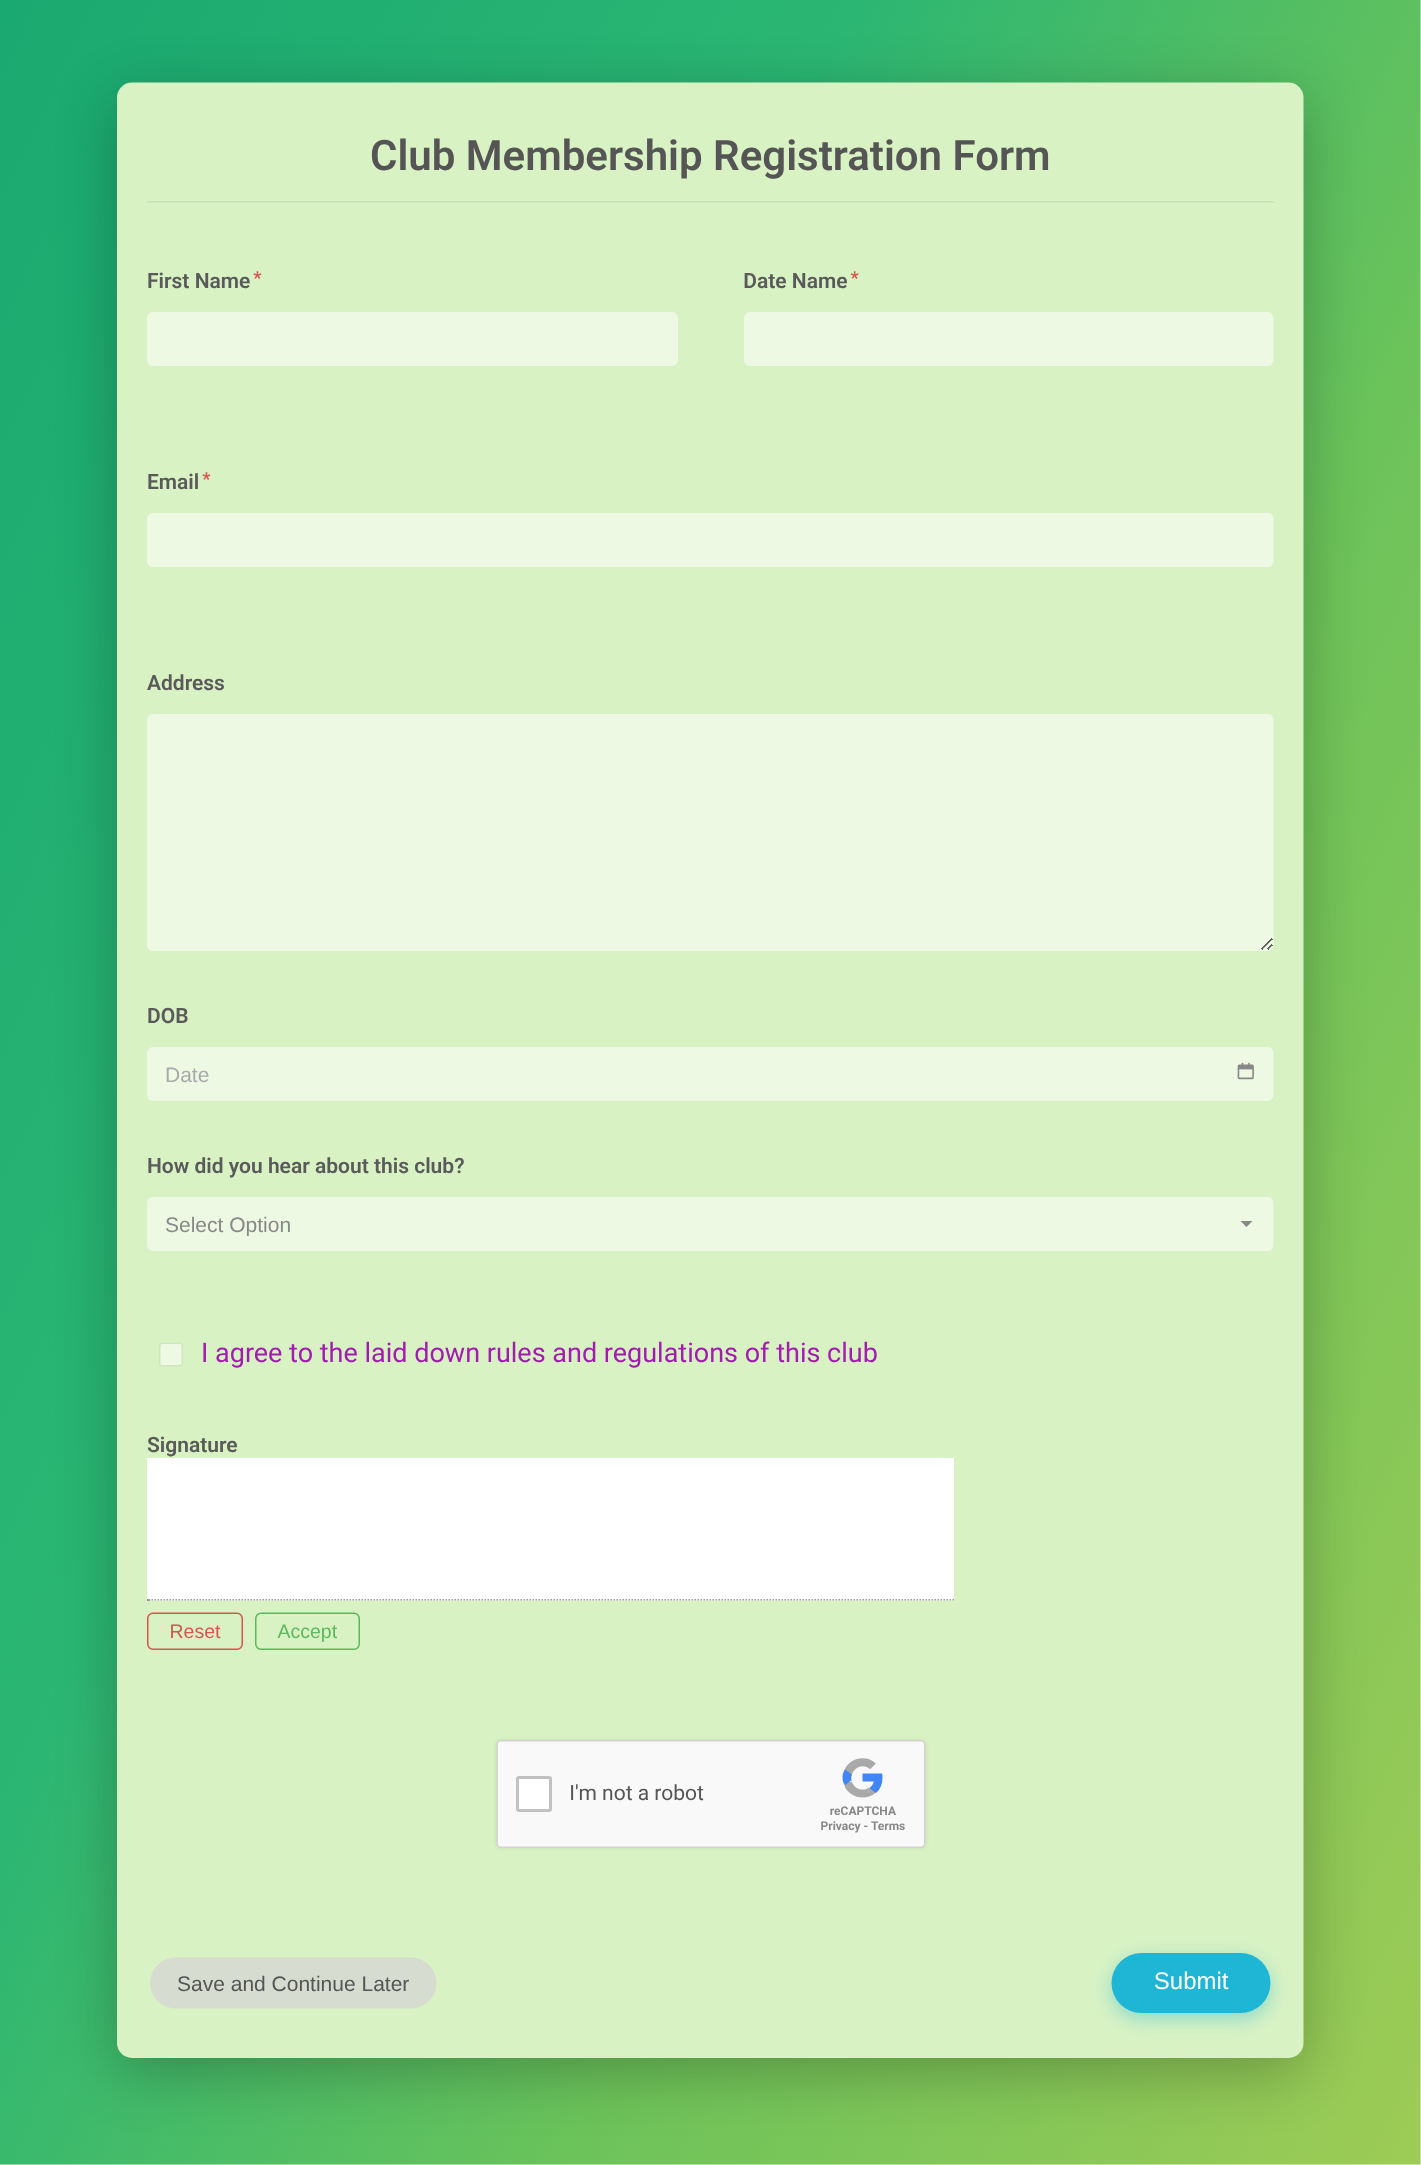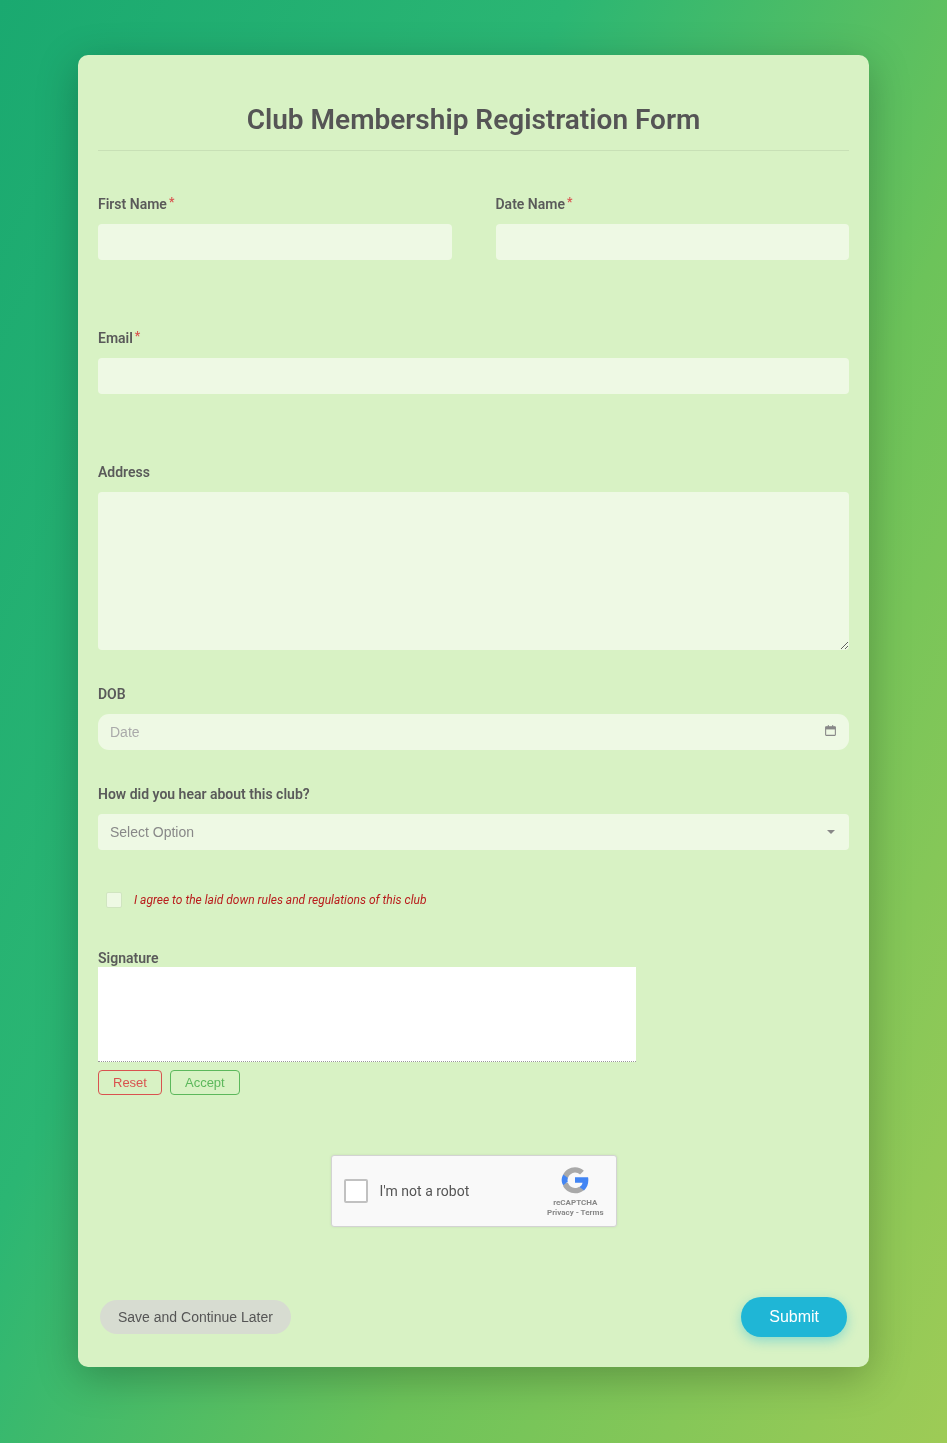--- a/index.html
+++ b/index.html
@@ -7,21 +7,21 @@
 body {
   font-family: -apple-system, BlinkMacSystemFont, "Segoe UI", Roboto, "Helvetica Neue", Arial, sans-serif;
   background: linear-gradient(115deg, #1aa970 0%, #2bb673 35%, #6cc35a 65%, #9ecb56 100%);
   min-height: 1443px;
   padding: 55px 78px;
 }
 .card {
   background: #d8f2c4;
   border-radius: 10px;
   box-shadow: 0 10px 40px rgba(0,0,0,0.25);
-  padding: 36px 20px 30px 20px;
+  padding: 20px 20px 30px 20px;
 }
 .title {
   font-size: 28px;
   font-weight: 600;
   color: #555;
   text-align: center;
   padding: 12px 0 14px 0;
   border-bottom: 1px solid rgba(0,0,0,0.07);
 }
 .form-body { padding-top: 45px; }
@@ -59,38 +59,38 @@
 .flag::before { content:""; position:absolute; left:0; top:0; width:7px; height:7px; background:#3c3b6e; }
 .caret-down {
   width: 0; height: 0; border-left: 4px solid transparent; border-right: 4px solid transparent;
   border-top: 4px solid #888; flex-shrink: 0;
 }
 .phone-wrap input {
   flex:1; border:none; background:transparent; height:100%; font-size:14px; color:#555; outline:none;
 }
 .phone-wrap input::placeholder, .date-input::placeholder { color:#aaa; }
 .date-wrap { position: relative; }
-.date-input { padding-right: 36px; border-radius: 11px; }
+.date-input { padding-right: 36px; }
 .cal-icon {
   position:absolute; right:12px; top:50%; transform:translateY(-50%);
   color:#888; font-size:14px;
 }
 .select-wrap { position: relative; }
 .select-input { appearance: none; -webkit-appearance: none; color:#888; }
 .select-caret {
   position:absolute; right:14px; top:50%; transform:translateY(-50%);
   width:0; height:0; border-left:4px solid transparent; border-right:4px solid transparent;
   border-top:4px solid #888; pointer-events:none;
 }
 .check-row { display:flex; align-items:center; gap:12px; padding: 10px 0 40px 8px; }
 .checkbox {
   width:16px; height:16px; background:#eef9e4; border:1px solid #d0e5c0; border-radius:2px;
   cursor:pointer; flex-shrink:0;
 }
-.check-label { font-size:12px; color:#b91c1c;font-style:italic; }
+.check-label { font-size:18px; color:#a21caf; }
 .sig-block { margin-bottom: 60px; }
 .sig-pad {
   background:#fff; height:95px; width:538px; max-width:100%;
   border-bottom:1px dotted #999;
 }
 .sig-btns { display:flex; gap:8px; margin-top:8px; }
 .pill-btn {
   font-size:13px; padding:4px 14px; border-radius:4px; background:transparent; cursor:pointer;
 }
 .pill-reset { border:1px solid #d9534f; color:#d9534f; }
@@ -167,21 +167,21 @@
                 <rect x="3" y="5" width="18" height="16" rx="1" fill="none" stroke="#888" stroke-width="2"></rect>
                 <rect x="3" y="5" width="18" height="5" fill="#888"></rect>
                 <rect x="7" y="2" width="2" height="5" fill="#888"></rect>
                 <rect x="15" y="2" width="2" height="5" fill="#888"></rect>
               </svg>
           </span>
         </div>
       </div>
     </div>
 
-    <div class="row" style="margin-bottom:32px;">
+    <div class="row" style="margin-bottom:48px;">
       <div class="field full">
         <label class="fld-label">How did you hear about this club?</label>
         <div class="select-wrap">
           <select class="select-input">
             <option>Select Option</option>
           </select>
           <span class="select-caret"></span>
         </div>
       </div>
     </div>

